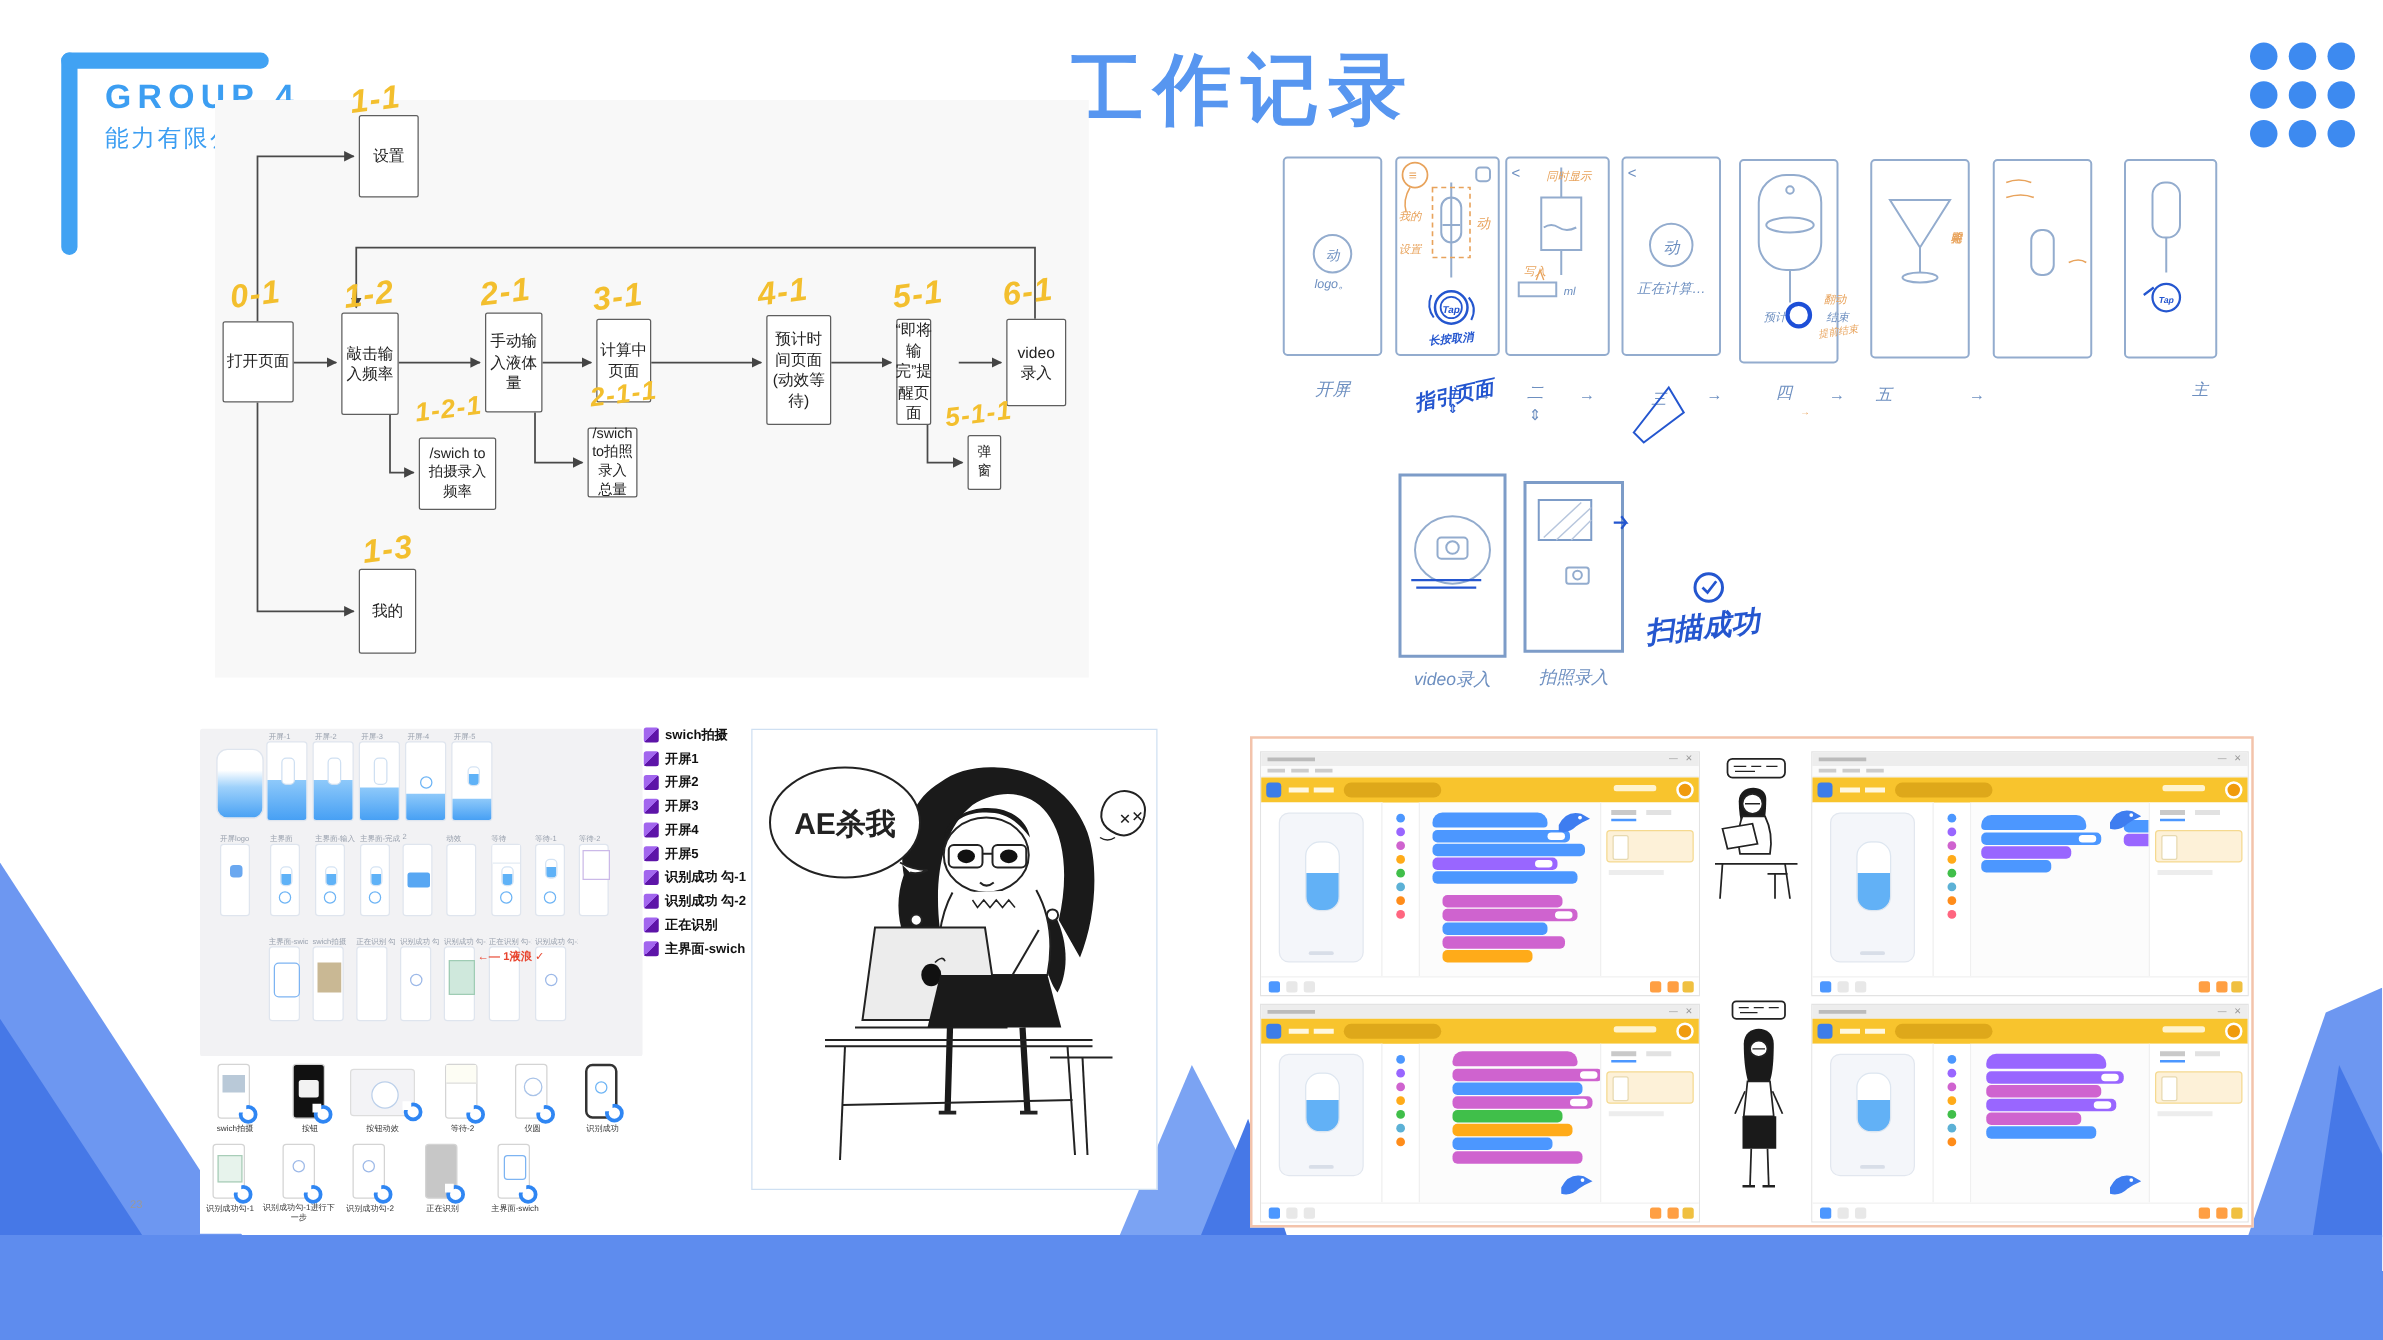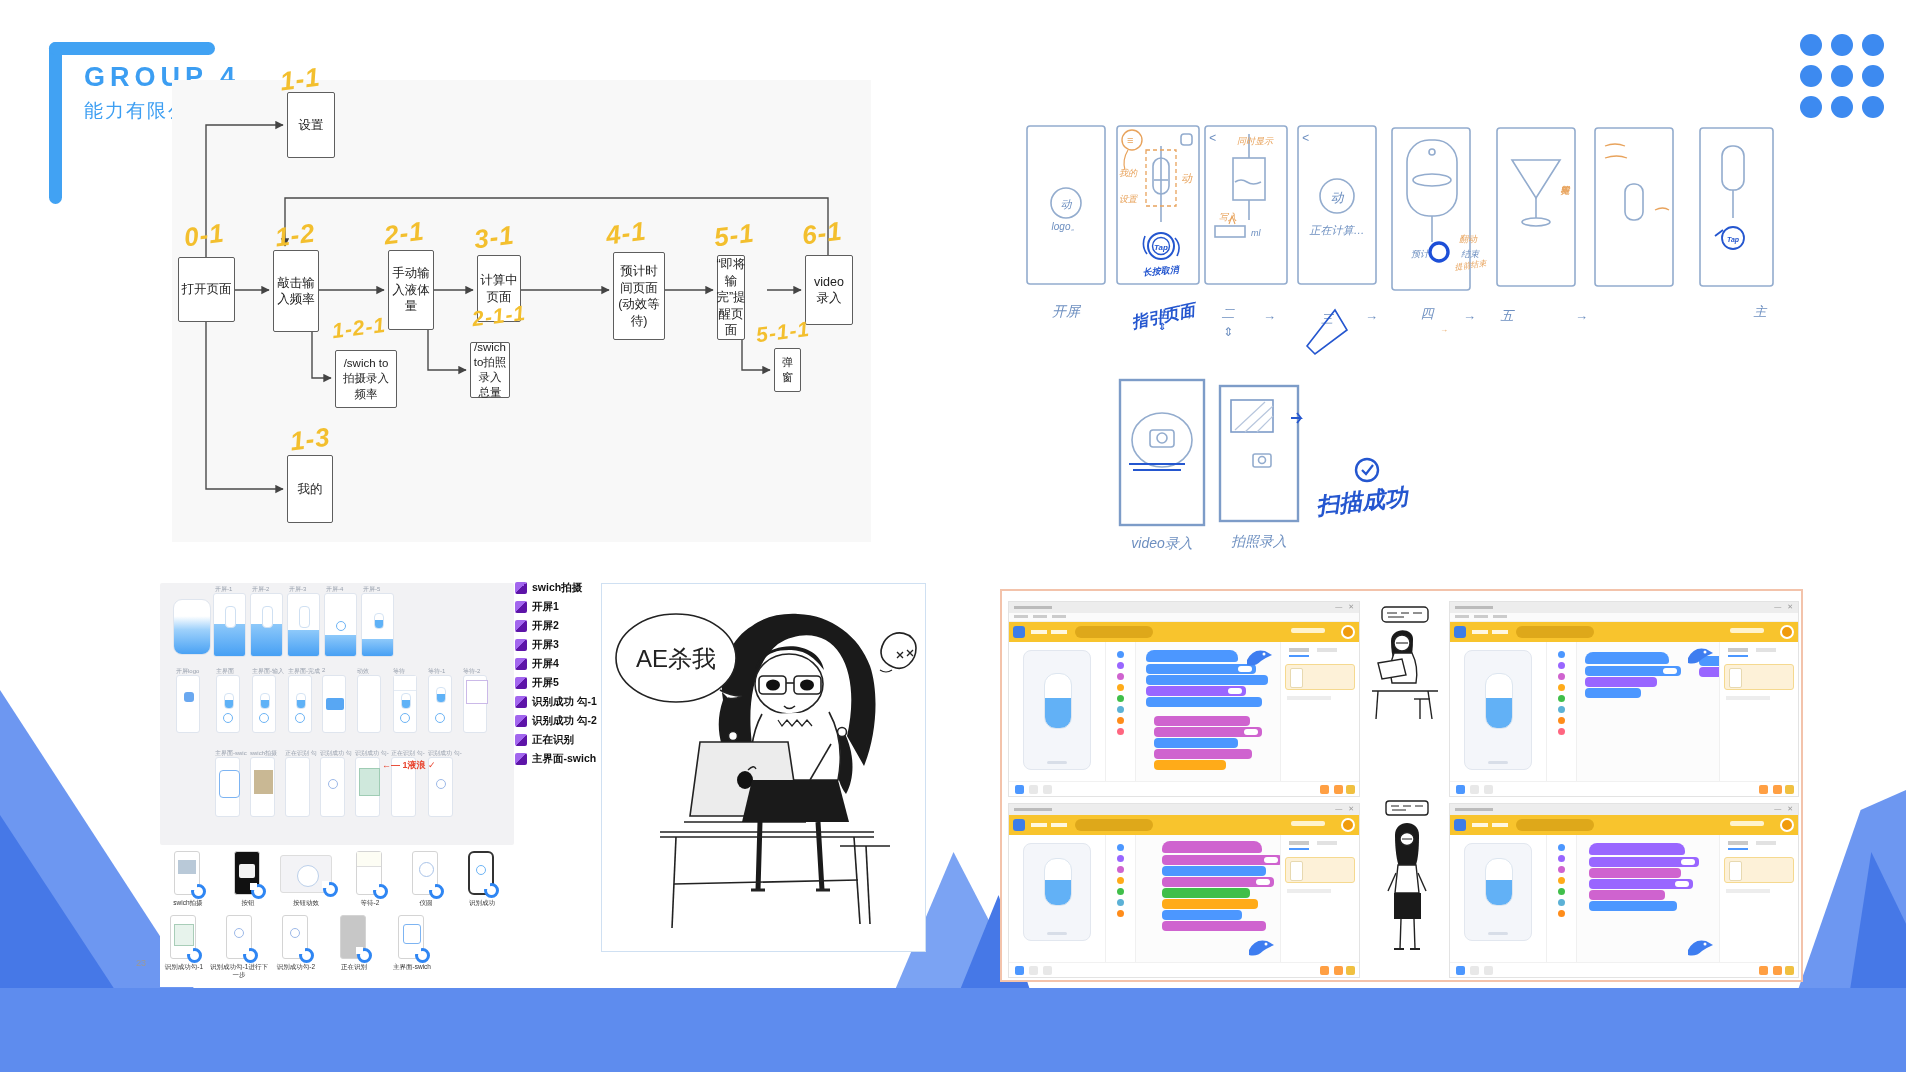--- a/index.html
+++ b/index.html
@@ -33,21 +33,21 @@
   .fic{position:absolute;width:26px;height:44px;border:1px solid #d4d4d4;border-radius:3px;background:#fff;box-sizing:border-box;}
   .bdg{position:absolute;right:-7px;bottom:-5px;width:15px;height:15px;border-radius:50%;border:3px solid #2f86f3;background:#fff;box-sizing:border-box;}
   .bdg:after{content:"";position:absolute;left:-4px;top:-4px;width:7px;height:7px;background:#fff;}
   .flbl{position:absolute;font-size:6.5px;color:#333;text-align:center;white-space:nowrap;}
   
   #layers{left:515px;top:578px;width:100px;}
   .ae-row{display:flex;align-items:center;height:19px;}
   .ae-ic{width:12px;height:12px;border-radius:2px;background:linear-gradient(135deg,#a266ee 50%,#5d14a8 50%);margin-right:5px;flex:0 0 12px;}
   .ae-row span.t{font-size:10.5px;color:#111;font-weight:bold;white-space:nowrap;}
   
-  #illu{left:601px;top:583px;width:325px;height:369px;background:#fff;border:1px solid #cfe0f2;box-sizing:border-box;}
+  #illu{left:601px;top:583px;width:325px;height:369px;background:#fff;border:1px solid #cfe0f2;box-sizing:border-box;font-weight:bold;}
   
   #mont{left:1000px;top:589px;width:803px;height:393px;background:#fff;border:2px solid #f3c3ab;box-sizing:border-box;}
   .scr{position:absolute;background:#fff;border:1px solid #e3e3e3;display:flex;flex-direction:column;box-sizing:border-box;}
   .tb{height:11px;background:#ededed;position:relative;}
   .tb .nm{position:absolute;left:5px;top:4px;width:38px;height:3px;background:#bbb;}
   .tb .ctl{position:absolute;right:3px;top:1px;font-size:7px;color:#999;letter-spacing:2px;}
   .mb{height:8px;background:#fbfbfb;border-bottom:1px solid #f0f0f0;position:relative;}
   .mb i{position:absolute;top:2px;width:14px;height:3px;background:#ccc;}
   .ylw{height:20px;background:#f8c42d;position:relative;}
   .ylw .lg{position:absolute;left:4px;top:4px;width:12px;height:12px;background:#3d7de8;border-radius:3px;}
@@ -93,20 +93,21 @@
   <div class="clip" style="left:895px;top:852px;width:130px;height:138px;background:#7ba3f3;clip-path:polygon(45% 0,100% 100%,0 100%);"></div>
   <div class="clip" style="left:960px;top:895px;width:70px;height:95px;background:#4678e7;clip-path:polygon(55% 0,100% 100%,0 100%);"></div>
   <div class="clip" style="left:1798px;top:790px;width:108px;height:200px;background:#6d97f1;clip-path:polygon(58% 10%,100% 0,100% 100%,0 100%);"></div>
   <div class="clip" style="left:1850px;top:852px;width:56px;height:138px;background:#4678e7;clip-path:polygon(38% 0,100% 52%,100% 100%,0 100%);"></div>
   <div class="clip" style="left:0;top:988px;width:1906px;height:84px;background:#5e8cee;"></div>
 
   <div class="abs bracket" style="left:49px;top:42px;width:13px;height:162px;"></div>
   <div class="abs bracket" style="left:49px;top:42px;width:166px;height:13px;"></div>
   <div class="abs grp" style="left:84px;top:62px;">GROUP 4</div>
   <div class="abs cmp" style="left:84px;top:98px;">能力有限公司</div>
+  <div class="abs title" style="left:853px;top:30px;">工作记录</div>
   <div class="abs dotgrid" style="left:1800px;top:34px;">
     <i></i>
       <i></i>
       <i></i>
       <i></i>
       <i></i>
       <i></i>
       <i></i>
       <i></i>
       <i></i>
@@ -426,21 +427,21 @@
     <div class="fic" style="left:238px;top:70px;">
         <i class="abs" style="left:4px;top:8px;width:16px;height:18px;border:1px solid #7db4f2;border-radius:3px;"></i>
         <i class="bdg"></i>
       </div>
     <div class="flbl" style="left:-2px;top:118px;width:52px;">识别成功勾-1</div>
     <div class="flbl" style="left:50px;top:118px;width:58px;white-space:normal;line-height:1.3;">识别成功勾-1进行下一步</div>
     <div class="flbl" style="left:110px;top:118px;width:52px;">识别成功勾-2</div>
     <div class="flbl" style="left:168px;top:118px;width:52px;">正在识别</div>
     <div class="flbl" style="left:226px;top:118px;width:52px;">主界面-swich</div>
   </div>
-  <div class="abs" style="left:104px;top:958px;font-size:9px;color:#999;margin-left:32px;">23</div>
+  <div class="abs" style="left:104px;top:958px;font-size:9px;color:#999;">23</div>
 
   <div id="layers" class="abs">
     <div class="ae-row">
         <i class="ae-ic"></i>
         <span class="t">swich拍摄</span>
       </div>
     <div class="ae-row">
         <i class="ae-ic"></i>
         <span class="t">开屏1</span>
       </div>

